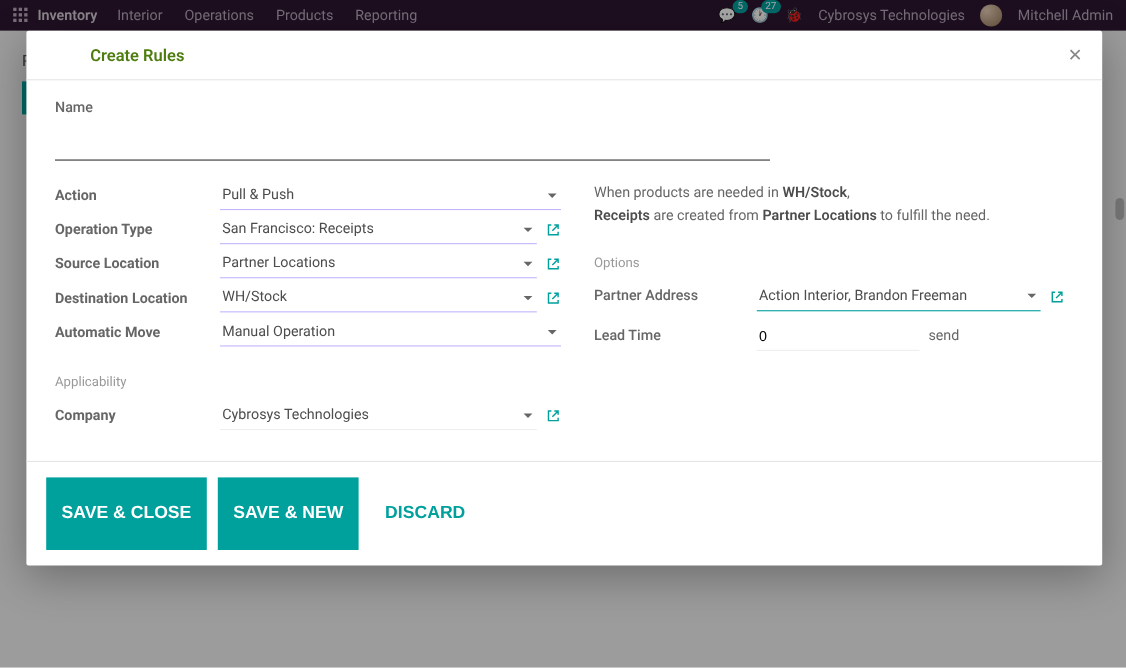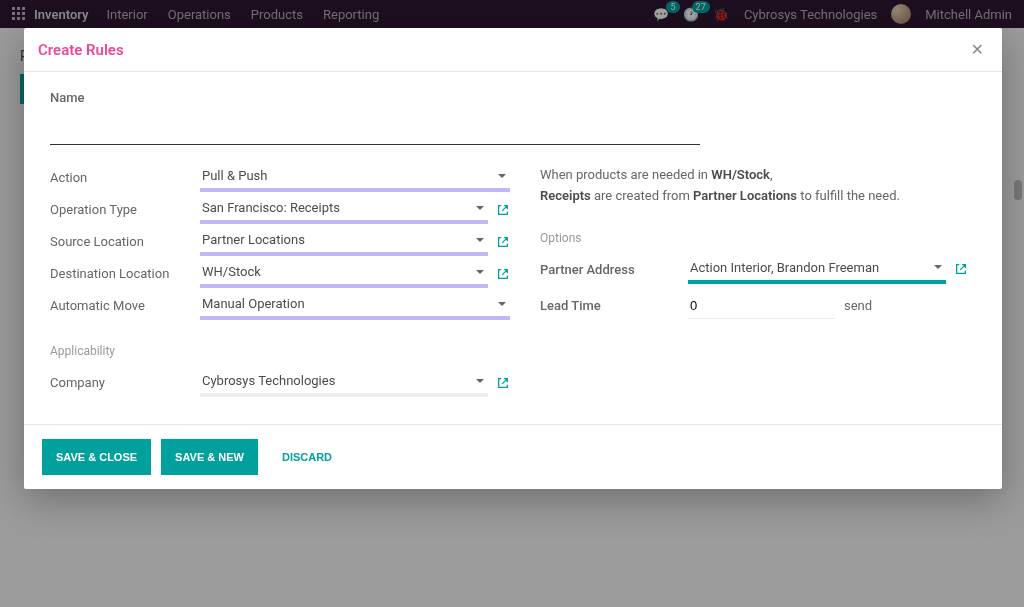--- a/index.html
+++ b/index.html
@@ -19,54 +19,54 @@
 .navbar .avatar { width: 20px; height: 20px; border-radius: 50%; background: radial-gradient(circle at 30% 30%, #e8d0b8, #a08060); }
 
 
 .page-bg { position: absolute; top: 28px; left: 0; right: 0; bottom: 0; background: #f0f0f0; padding: 20px; }
 .page-bg .teal-btn { display: inline-block; background: #00a09d; color: #fff; padding: 8px 14px; font-size: 12px; }
 
 
 .overlay { position: absolute; inset: 0; background: rgba(0,0,0,0.35); }
 .modal { position: absolute; top: 28px; left: 24px; right: 22px; background: #fff; border-radius: 2px; box-shadow: 0 10px 40px rgba(0,0,0,0.3); display: flex; flex-direction: column; }
 .modal-header { display: flex; align-items: center; justify-content: space-between; padding: 12px 18px 12px 14px; border-bottom: 1px solid #e5e5e5; }
-.modal-title { font-size: 15px; font-weight: 600; color: #ec4899; }
+.modal-title { font-size: 15px; font-weight: 600; color: #4d7c0f; margin-left: 44px; }
 .modal-close { color: #888; font-size: 16px; cursor: pointer; background: none; border: none; }
 
 .modal-body { padding: 18px 26px 24px 26px; }
 
 .name-section { margin-bottom: 18px; }
 .name-label { font-size: 13px; color: #666; font-weight: 500; margin-bottom: 8px; }
 .name-input { width: 650px; border: none; border-bottom: 1px solid #333; padding: 12px 0 4px 0; font-size: 13px; outline: none; }
 
 .two-col { display: flex; gap: 30px; }
 .left-col { flex: 0 0 460px; }
 .right-col { flex: 1; padding-top: 2px; }
 
 .field-row { display: flex; align-items: center; margin-bottom: 3px; min-height: 28px; }
-.field-label { flex: 0 0 150px; font-size: 13px; color: #666; font-weight: 400; }
+.field-label { flex: 0 0 150px; font-size: 13px; color: #666; font-weight: 700; }
 .field-control { flex: 1; display: flex; align-items: center; gap: 8px; }
-.select { flex: 1; border: none; border-bottom: 4px solid #c4b5fd; padding: 5px 18px 5px 2px; font-size: 13px; color: #4c4c4c; background: #fff; position: relative; cursor: pointer; }
+.select { flex: 1; border: none; border-bottom: 1px solid #c4b5fd; padding: 5px 18px 5px 2px; font-size: 13px; color: #4c4c4c; background: #fff; position: relative; cursor: pointer; }
 .select::after { content: ''; position: absolute; right: 4px; top: 50%; border: 4px solid transparent; border-top-color: #666; margin-top: -2px; }
 .select.teal-underline { border-bottom-color: #00a09d; }
 .ext-link { width: 14px; height: 14px; color: #00a09d; cursor: pointer; flex-shrink: 0; }
 
 .info-text { font-size: 13px; color: #666; line-height: 1.6; margin-bottom: 14px; }
 .info-text b { font-weight: 600; color: #4c4c4c; }
 
 .section-title { font-size: 12px; color: #999; margin: 24px 0 10px 0; }
 
 .options-row { display: flex; align-items: center; margin-bottom: 8px; min-height: 28px; }
 .options-label { flex: 0 0 148px; font-size: 13px; color: #666; font-weight: 500; }
 .options-control { flex: 1; display: flex; align-items: center; gap: 8px; }
 .text-input { border: none; border-bottom: 1px solid #ccc; padding: 5px 2px; font-size: 13px; outline: none; width: 148px; }
 .suffix { font-size: 13px; color: #666; }
 
 .modal-footer { border-top: 1px solid #e5e5e5; padding: 14px 18px; display: flex; gap: 10px; align-items: center; }
-.btn { font-size: 11px; font-weight: 600; padding: 12px 14px; border: none; cursor: pointer; }
+.btn { font-size: 16px; font-weight: 600; padding: 24px 14px; border: none; cursor: pointer; }
 .btn-primary { background: #00a09d; color: #fff; }
 .btn-link { background: none; color: #00a09d; }
 
 .scrollbar-hint { position: absolute; right: 2px; top: 180px; width: 8px; height: 20px; background: #bbb; border-radius: 4px; }
 
 svg { display: block; }
 </style>
 </head>
 <body>
 

